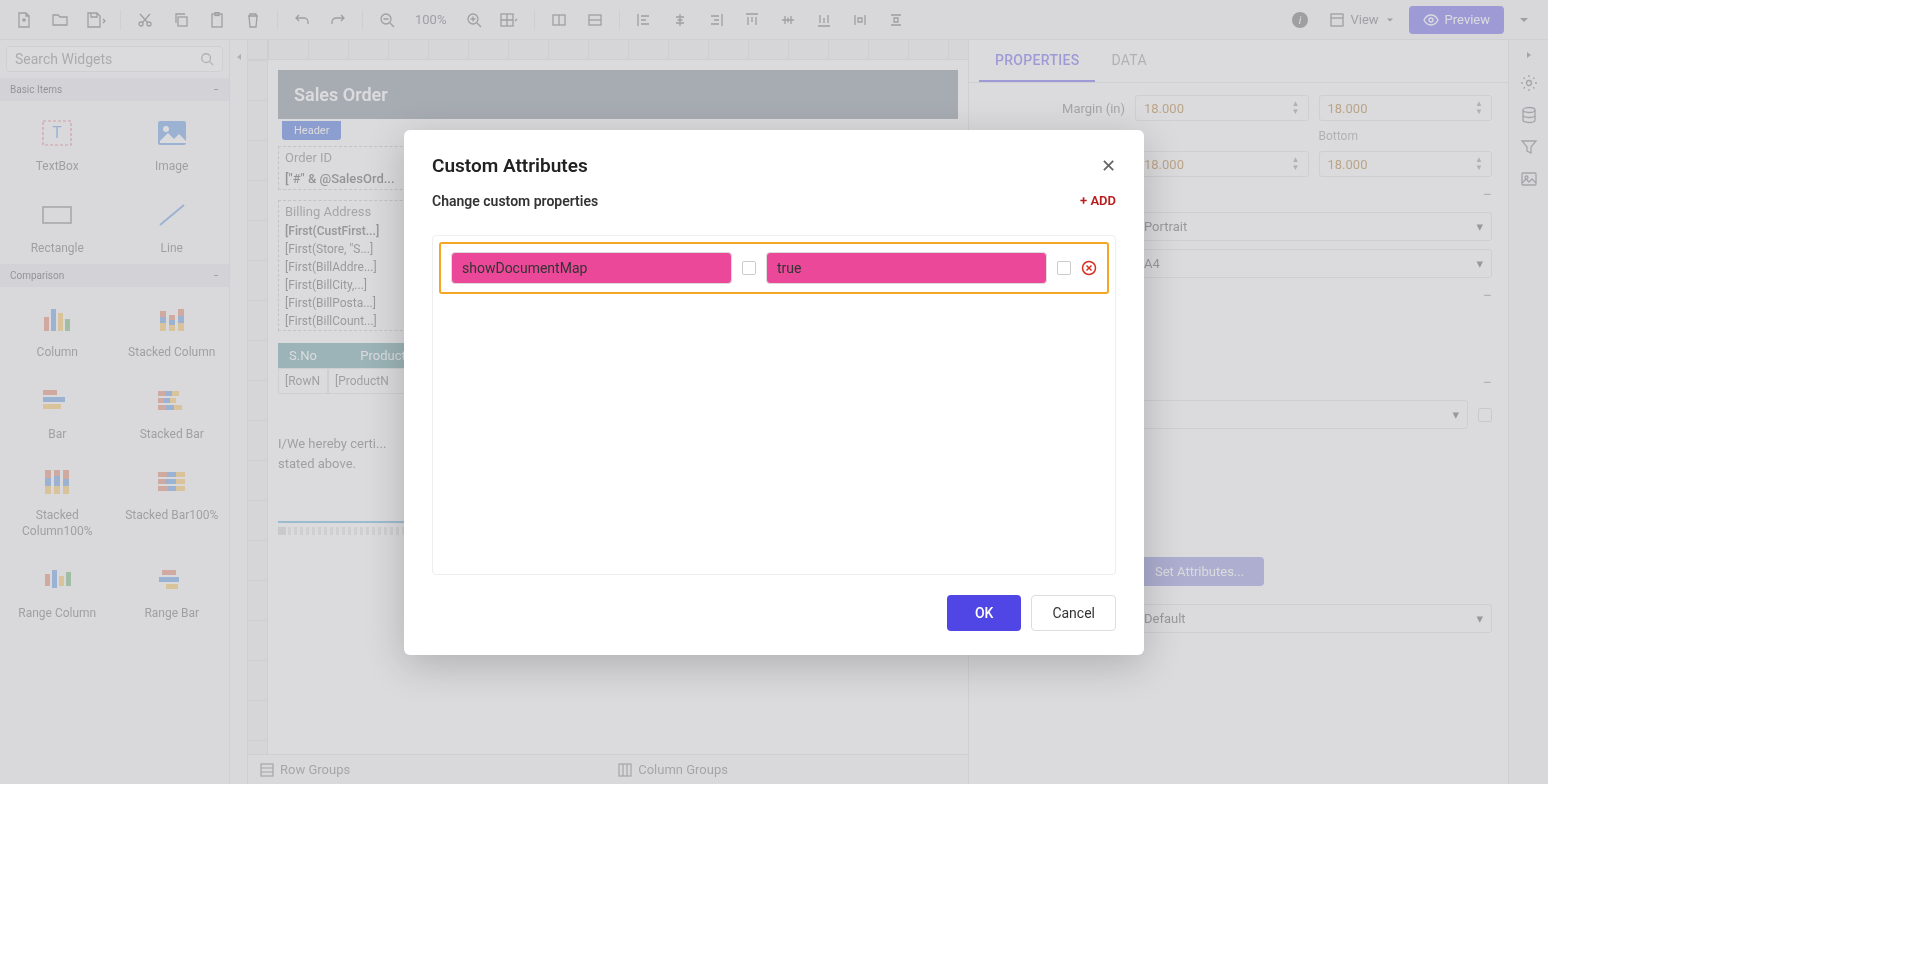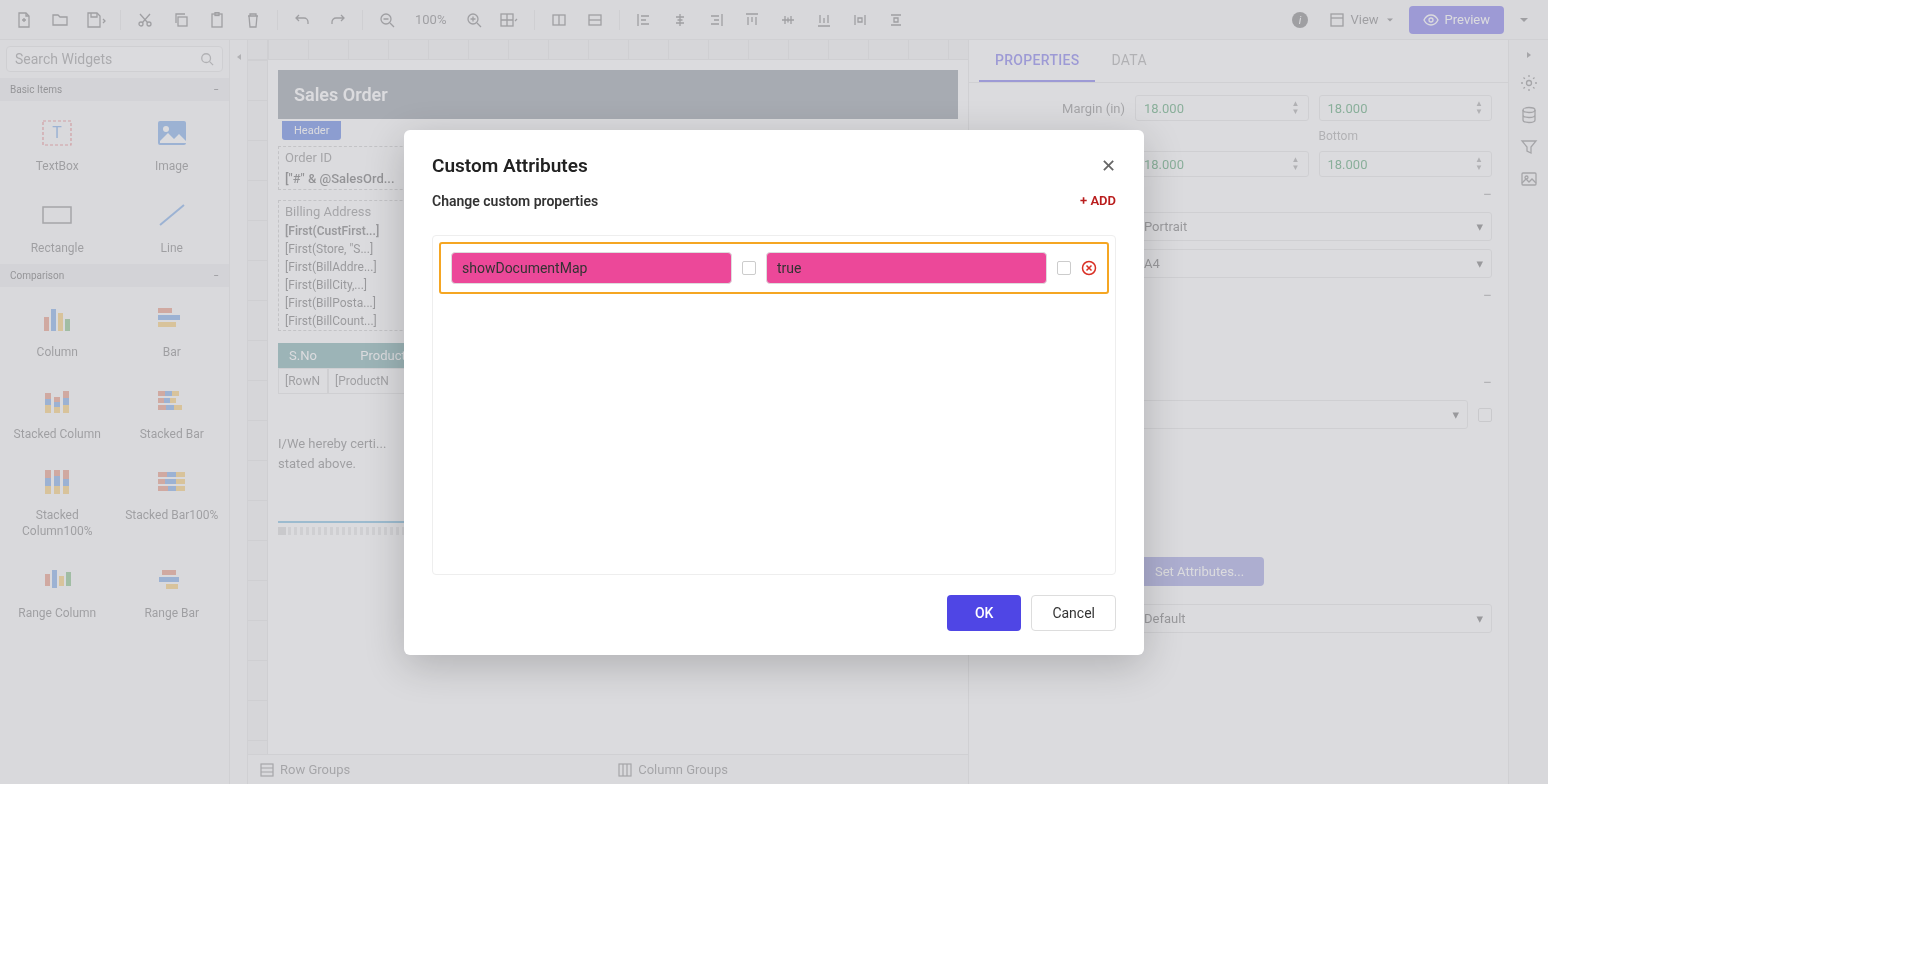--- a/index.html
+++ b/index.html
@@ -59,21 +59,21 @@
 
 
 .prop-panel { width:540px; border-left:1px solid #e0e0e0; background:#fff; display:flex; flex-direction:column; overflow:hidden; }
 .prop-tabs { display:flex; border-bottom:1px solid #e0e0e0; padding-left:10px; }
 .prop-tab { padding:12px 16px; font-size:14px; color:#888; cursor:pointer; border-bottom:2px solid transparent; letter-spacing:0.3px; }
 .prop-tab.active { color:#4f46e5; border-bottom-color:#4f46e5; font-weight:500; }
 .prop-body { flex:1; overflow:auto; padding:8px 0; }
 .prop-row { display:flex; align-items:center; padding:4px 16px; gap:10px; }
 .prop-label { width:140px; text-align:right; font-size:13px; color:#666; flex-shrink:0; }
 .prop-input { flex:1; display:flex; align-items:center; border:1px solid #ddd; border-radius:3px; padding:4px 8px; min-width:0; }
-.prop-input input { border:none; outline:none; flex:1; font-size:13px; color:#15803d; background:transparent; min-width:0; }
+.prop-input input { border:none; outline:none; flex:1; font-size:13px; color:#a16207; background:transparent; min-width:0; }
 .spin { display:flex; flex-direction:column; margin-left:4px; }
 .spin span { font-size:8px; color:#888; line-height:8px; cursor:pointer; }
 .prop-select { flex:1; border:1px solid #ddd; border-radius:3px; padding:6px 8px; font-size:13px; color:#444; display:flex; justify-content:space-between; align-items:center; cursor:pointer; }
 .prop-section-toggle { display:flex; justify-content:flex-end; padding:4px 16px; color:#888; font-size:16px; }
 .attr-btn { background:#7b7fd6; color:#fff; padding:7px 20px; border-radius:4px; font-size:13px; cursor:pointer; display:inline-block; }
 
 
 .right-rail { width:40px; background:#f5f5f7; border-left:1px solid #e0e0e0; display:flex; flex-direction:column; align-items:center; padding-top:10px; gap:14px; color:#666; }
 .right-rail > div { cursor:pointer; }
 
@@ -325,42 +325,42 @@
               <rect x="10" y="4" width="5" height="22" fill="#4a8be0"></rect>
               <rect x="17" y="8" width="5" height="18" fill="#f5b940"></rect>
               <rect x="24" y="14" width="5" height="12" fill="#5aa85a"></rect>
             </svg>
           </div>
         <span class="widget-label">Column</span>
       </div>
       <div class="widget-item">
         <div class="widget-icon">
             <svg width="32" height="28" viewBox="0 0 32 28">
-              <rect x="2" y="3" width="14" height="5" fill="#e07050"></rect>
-              <rect x="2" y="10" width="22" height="5" fill="#4a8be0"></rect>
-              <rect x="2" y="17" width="18" height="5" fill="#f5b940"></rect>
-            </svg>
-          </div>
-        <span class="widget-label">Bar</span>
-      </div>
-      <div class="widget-item">
-        <div class="widget-icon">
-            <svg width="32" height="28" viewBox="0 0 32 28">
               <rect x="4" y="6" width="6" height="6" fill="#e07050"></rect>
               <rect x="4" y="12" width="6" height="6" fill="#4a8be0"></rect>
               <rect x="4" y="18" width="6" height="8" fill="#f5b940"></rect>
               <rect x="13" y="10" width="6" height="5" fill="#e07050"></rect>
               <rect x="13" y="15" width="6" height="5" fill="#4a8be0"></rect>
               <rect x="13" y="20" width="6" height="6" fill="#f5b940"></rect>
               <rect x="22" y="4" width="6" height="7" fill="#e07050"></rect>
               <rect x="22" y="11" width="6" height="7" fill="#4a8be0"></rect>
               <rect x="22" y="18" width="6" height="8" fill="#f5b940"></rect>
             </svg>
           </div>
         <span class="widget-label">Stacked Column</span>
+      </div>
+      <div class="widget-item">
+        <div class="widget-icon">
+            <svg width="32" height="28" viewBox="0 0 32 28">
+              <rect x="2" y="3" width="14" height="5" fill="#e07050"></rect>
+              <rect x="2" y="10" width="22" height="5" fill="#4a8be0"></rect>
+              <rect x="2" y="17" width="18" height="5" fill="#f5b940"></rect>
+            </svg>
+          </div>
+        <span class="widget-label">Bar</span>
       </div>
       <div class="widget-item">
         <div class="widget-icon">
             <svg width="32" height="28" viewBox="0 0 32 28">
               <rect x="2" y="4" width="7" height="5" fill="#e07050"></rect>
               <rect x="9" y="4" width="7" height="5" fill="#4a8be0"></rect>
               <rect x="16" y="4" width="7" height="5" fill="#f5b940"></rect>
               <rect x="2" y="11" width="6" height="5" fill="#e07050"></rect>
               <rect x="8" y="11" width="6" height="5" fill="#4a8be0"></rect>
               <rect x="14" y="11" width="6" height="5" fill="#f5b940"></rect>

